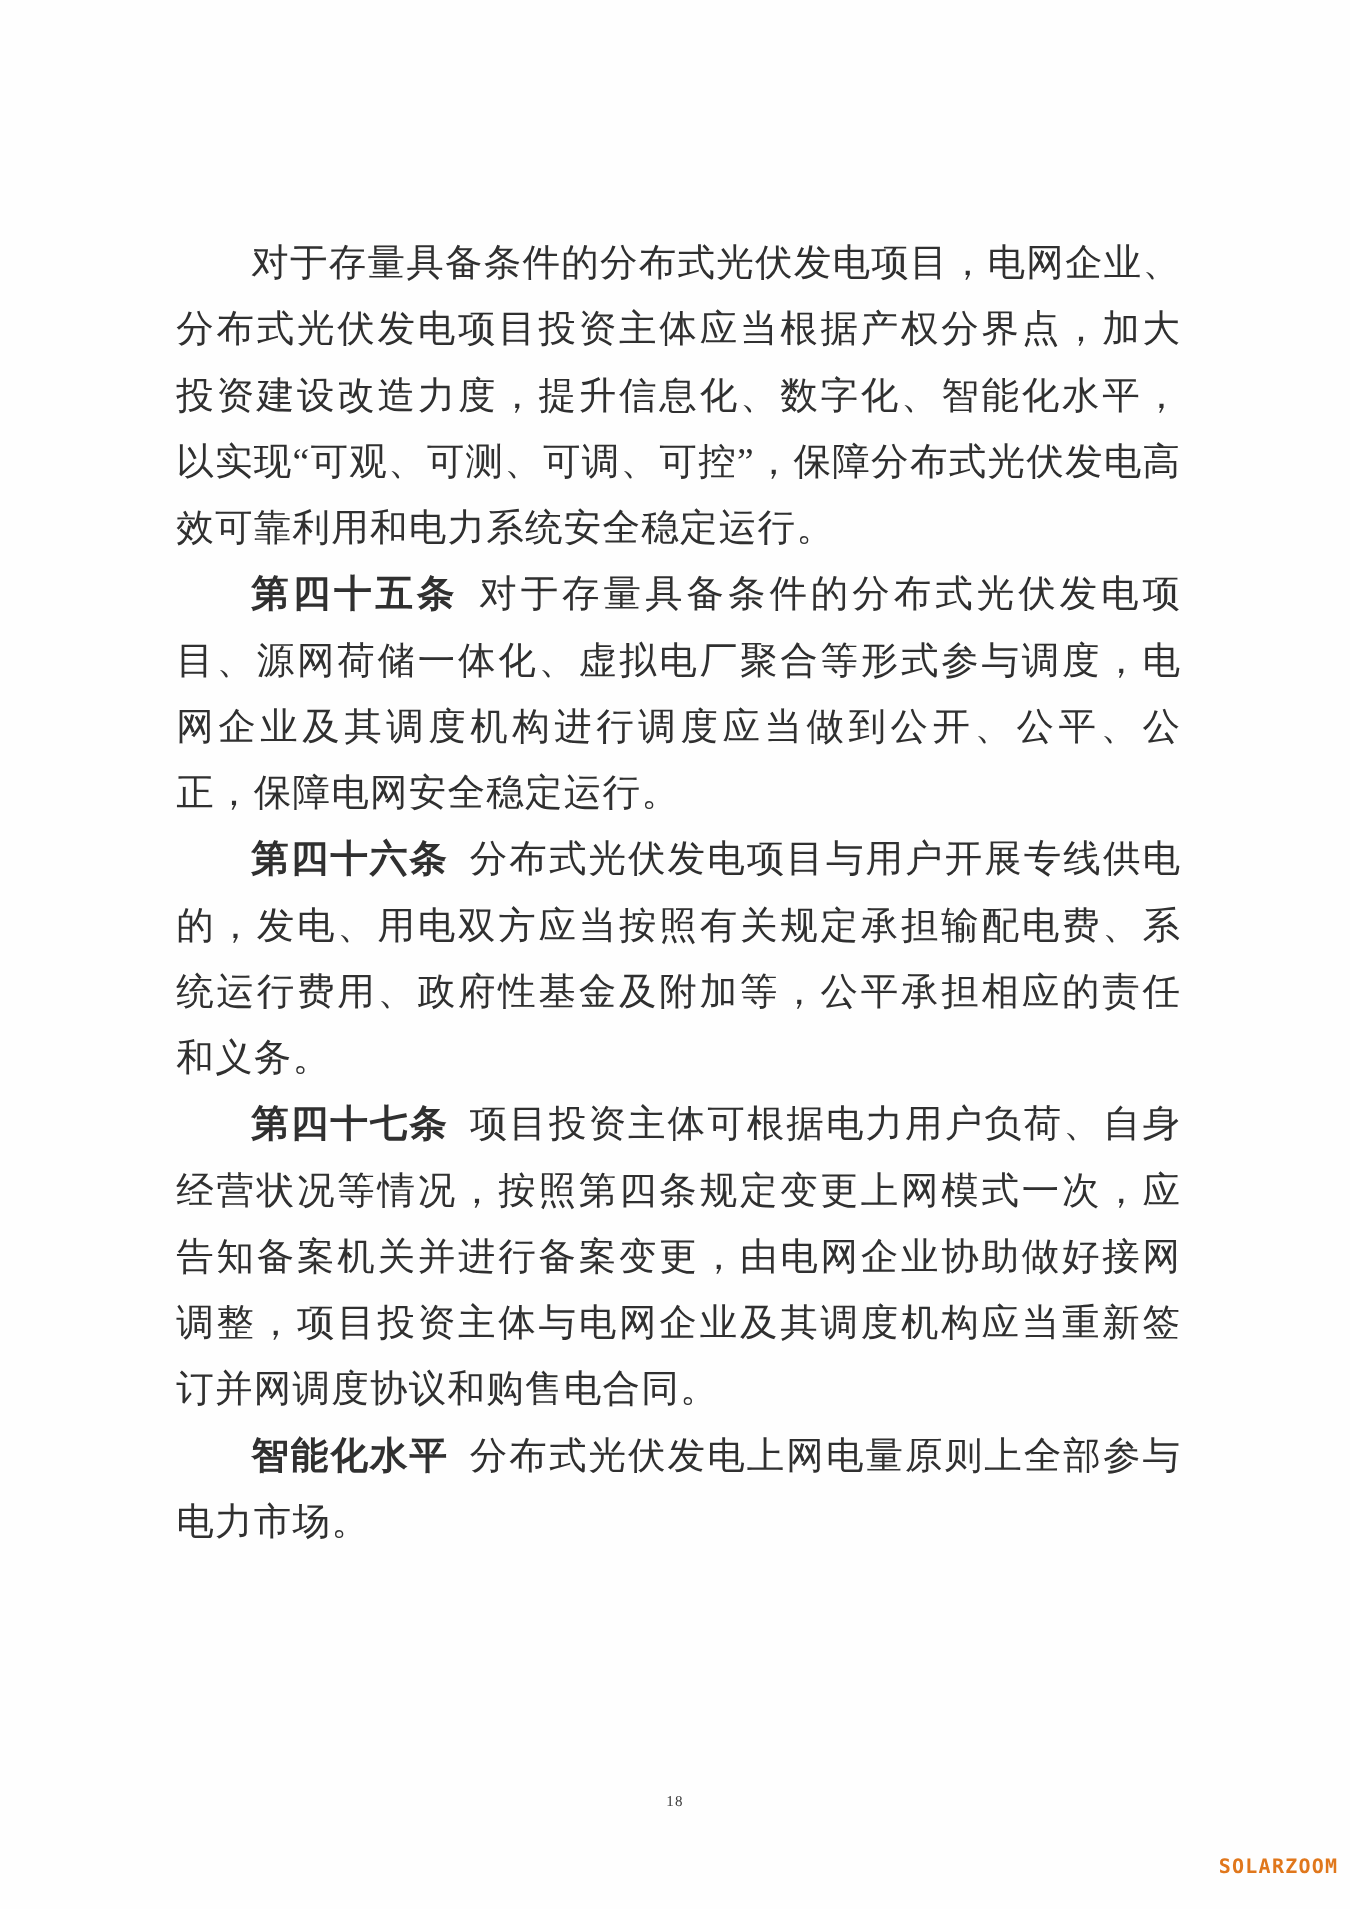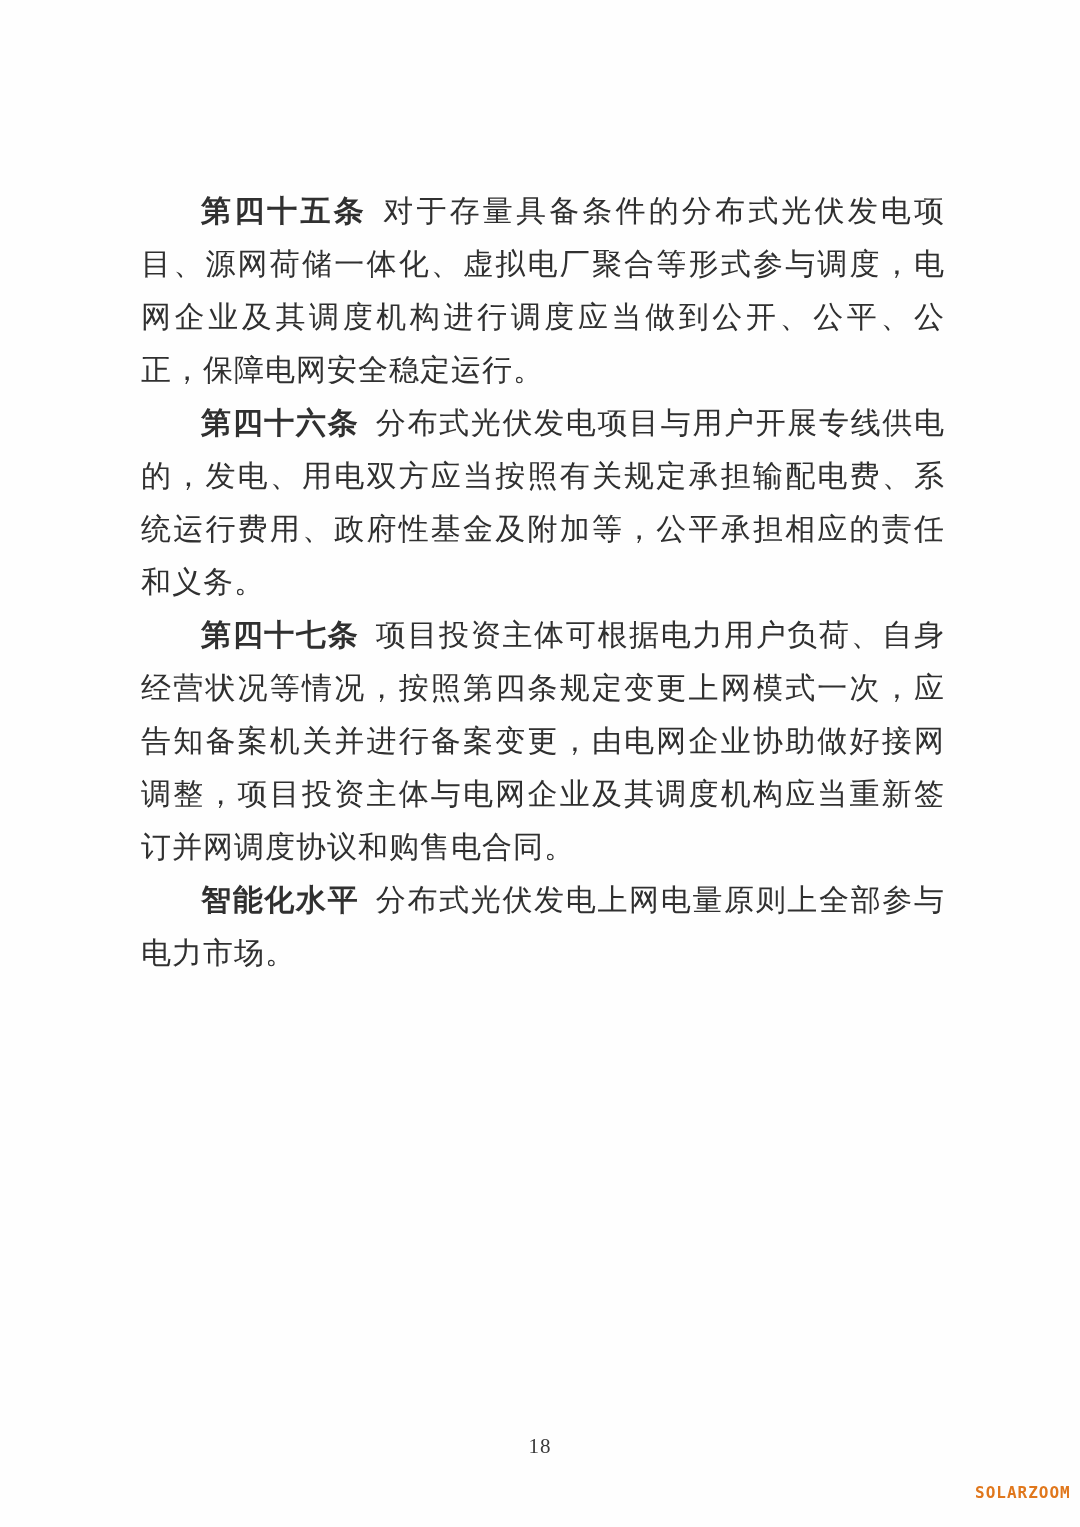--- a/index.html
+++ b/index.html
@@ -34,41 +34,42 @@
     font-weight: 700;
     margin-right: 0.55em;
     margin-top: 29px;
   }
   .page-number {
     position: absolute;
     top: 1434px;
     left: 0;
     width: 100%;
     text-align: center;
-    font-size: 21px;
+    font-size: 12px;
     color: #3a3a3a;
     letter-spacing: 1px;
   }
   .watermark {
     position: absolute;
     top: 1483px;
     left: 975px;
     font-family: "DejaVu Sans Mono", "Liberation Mono", monospace;
     font-weight: 700;
     font-size: 16px;
     letter-spacing: 1px;
     color: #e0771c;
   }
 </style>
 </head>
 <body>
 
 <div class="page">
 
   <div class="doc-body">
+      <div class="para indent"><span>对于存量具备条件的分布式光伏发电项目，电网企业、分布式光伏发电项目投资主体应当根据产权分界点，加大投资建设改造力度，提升信息化、数字化、智能化水平，以实现“可观、可测、可调、可控”，保障分布式光伏发电高效可靠利用和电力系统安全稳定运行。</span></div>
       <div class="para indent"><span class="term">第四十五条</span><span>对于存量具备条件的分布式光伏发电项目、源网荷储一体化、虚拟电厂聚合等形式参与调度，电网企业及其调度机构进行调度应当做到公开、公平、公正，保障电网安全稳定运行。</span></div>
       <div class="para indent"><span class="term">第四十六条</span><span>分布式光伏发电项目与用户开展专线供电的，发电、用电双方应当按照有关规定承担输配电费、系统运行费用、政府性基金及附加等，公平承担相应的责任和义务。</span></div>
       <div class="para indent"><span class="term">第四十七条</span><span>项目投资主体可根据电力用户负荷、自身经营状况等情况，按照第四条规定变更上网模式一次，应告知备案机关并进行备案变更，由电网企业协助做好接网调整，项目投资主体与电网企业及其调度机构应当重新签订并网调度协议和购售电合同。</span></div>
       <div class="para indent"><span class="term">智能化水平</span><span>分布式光伏发电上网电量原则上全部参与电力市场。</span></div>
     </div>
 
   <div class="page-number">18</div>
 
   <div class="watermark">SOLARZOOM</div>
 

